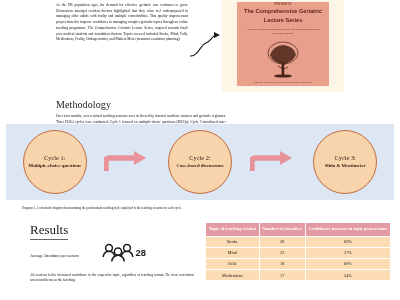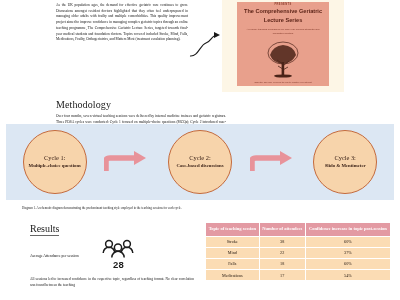--- a/index.html
+++ b/index.html
@@ -202,41 +202,41 @@
   }
   .results-left {
     position: absolute;
     left: 22px;
     top: 0;
     width: 176px;
   }
   h2.results-head {
     font-family: "Liberation Serif", serif;
     font-weight: normal;
-    font-size: 10px;
+    font-size: 13px;
     margin: 4px 0 0 8px;
     border-bottom: 0.7px solid #666;
     display: inline-block;
     padding-bottom: 0.5px;
   }
   .attend-row {
     display: flex;
     align-items: center;
     margin-top: 6px;
   }
   .attend-label {
     font-size: 3.8px;
     color: #111;
     margin-left: 8px;
     font-style: normal;
   }
   .people-block {
     margin-left: 22px;
     display: flex;
-    flex-direction: column;
+    flex-direction: row;
     align-items: center;
     margin-top: -3px;
   }
   .people-count {
     font-family: "Liberation Sans", sans-serif;
     font-weight: bold;
     font-size: 9.5px;
     color: #1c1c1c;
     margin-top: -3px;
   }

